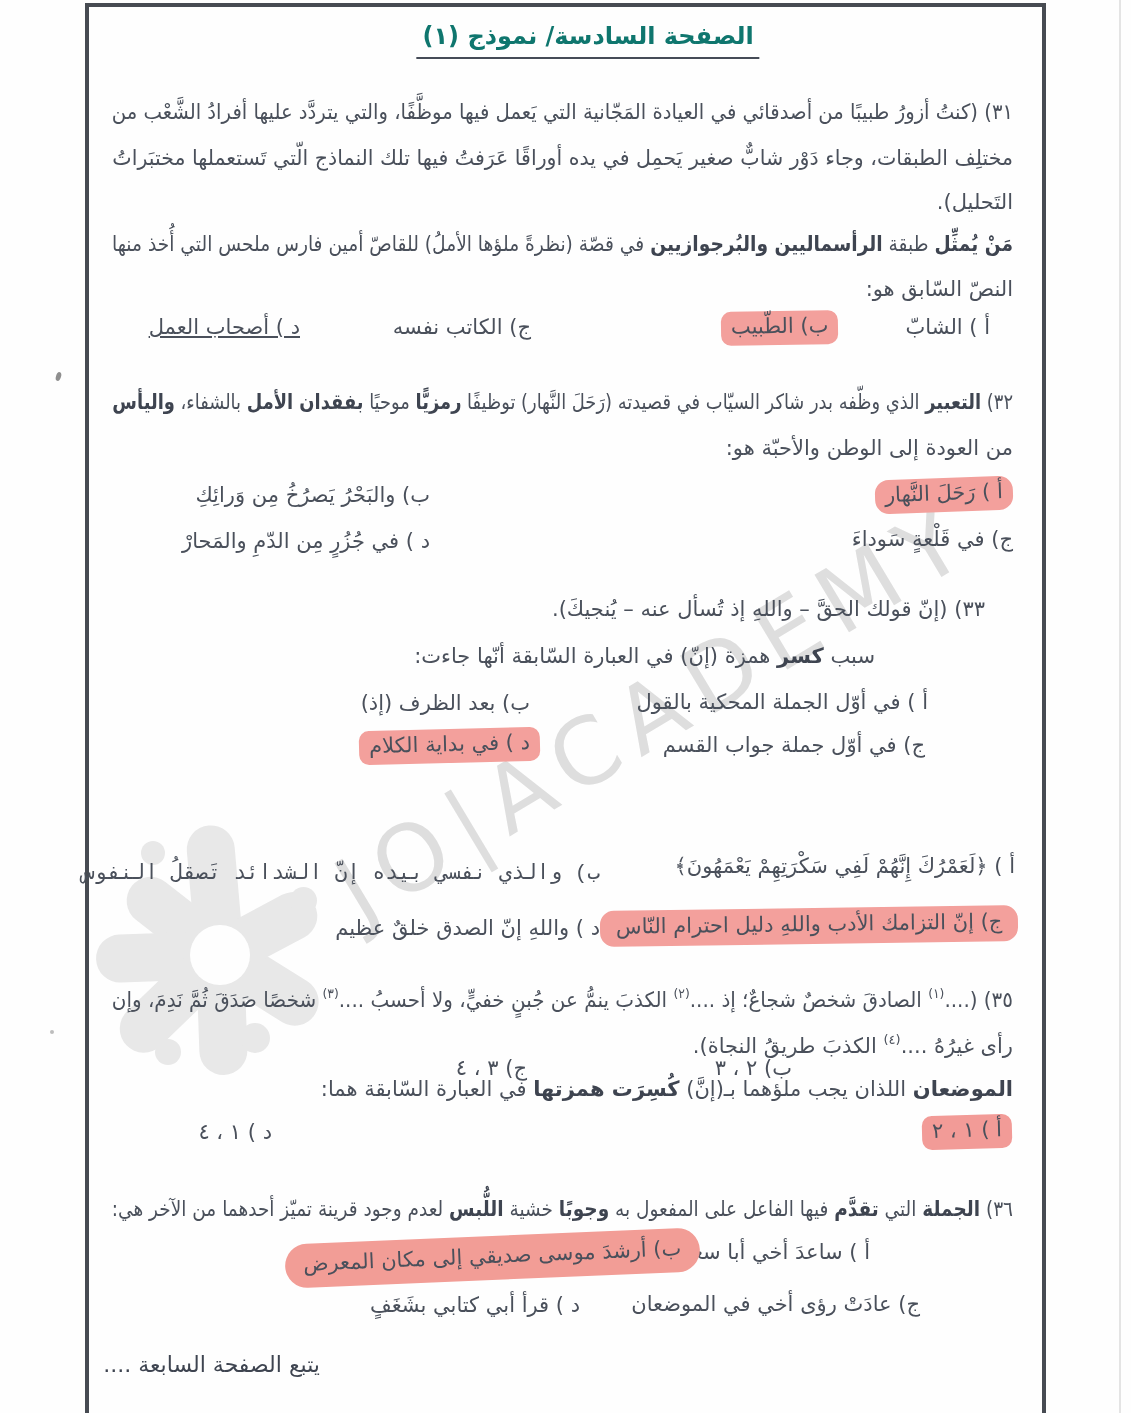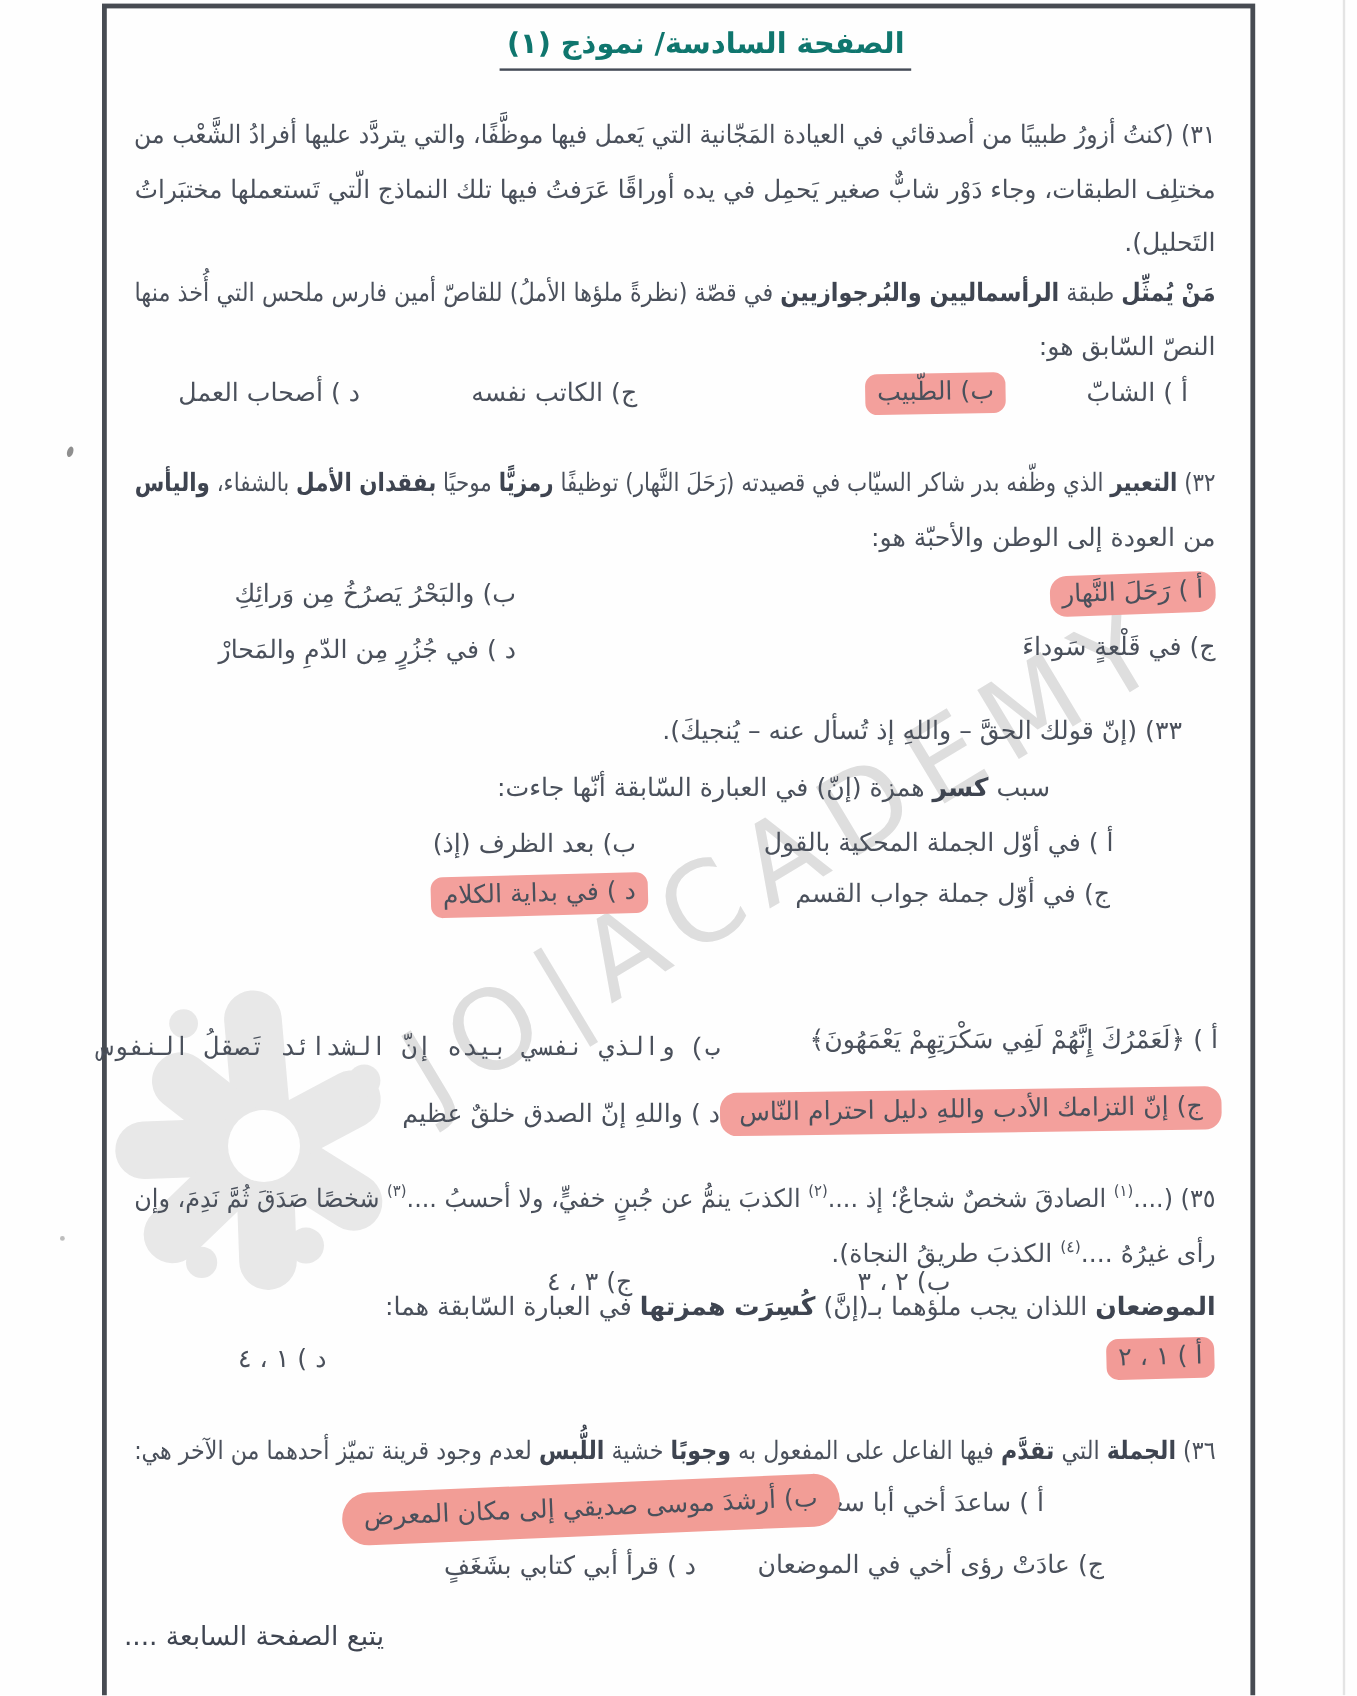--- a/index.html
+++ b/index.html
@@ -87,21 +87,21 @@
     <div class="line fit" style="top: 100px; right: 118px; left: 112px; transform-origin: right center; transform: scaleX(0.934647);">٣١) (كنتُ أزورُ طبيبًا من أصدقائي في العيادة المَجّانية التي يَعمل فيها موظَّفًا، والتي يتردَّد عليها أفرادُ الشَّعْب من</div>
     <div class="line fit" style="top: 146px; right: 118px; left: 112px; transform-origin: right center; transform: scaleX(0.978284);">مختلِف الطبقات، وجاء دَوْر شابٌّ صغير يَحمِل في يده أوراقًا عَرَفتُ فيها تلك النماذج الّتي تَستعملها مختبَراتُ</div>
     <div class="line" style="top:190px;right:118px;">التَحليل).</div>
     <div class="line fit" style="top: 232px; right: 118px; left: 112px; transform-origin: right center; transform: scaleX(0.887685);">
       <span class="b">مَنْ يُمثِّل</span><span> طبقة </span><span class="b">الرأسماليين والبُرجوازيين</span><span> في قصّة (نظرةً ملؤها الأملُ) للقاصّ أمين فارس ملحس التي أُخذ منها</span>
     </div>
     <div class="line" style="top:277px;right:118px;">النصّ السّابق هو:</div>
     <div class="line" style="top:315px;right:141px;">أ ) الشابّ</div>
     <div class="line" style="top:311px;right:293px;"><span class="hl hl-q31">ب) الطّبيب</span></div>
     <div class="line" style="top:315px;right:600px;">ج) الكاتب نفسه</div>
-    <div class="line" style="top:315px;right:831px;">د ) أصحاب العمل</div>
+    <div class="line" style="top:315px;right:831px;text-decoration:underline;">د ) أصحاب العمل</div>
 
     <div class="line fit" style="top: 390px; right: 118px; left: 112px; transform-origin: right center; transform: scaleX(0.850803);">
       <span>٣٢) </span><span class="b">التعبير</span><span> الذي وظّفه بدر شاكر السيّاب في قصيدته (رَحَلَ النَّهار) توظيفًا </span><span class="b">رمزيًّا</span><span> موحيًا </span><span class="b">بفقدان الأمل</span><span> بالشفاء، </span><span class="b">واليأس</span>
     </div>
     <div class="line" style="top:436px;right:118px;">من العودة إلى الوطن والأحبّة هو:</div>
     <div class="line" style="top:478px;right:118px;"><span class="hl hl-q32">أ ) رَحَلَ النَّهار</span></div>
     <div class="line" style="top:483px;right:701px;">ب) والبَحْرُ يَصرُخُ مِن وَرائِكِ</div>
     <div class="line" style="top:527px;right:118px;">ج) في قَلْعةٍ سَوداءَ</div>
     <div class="line" style="top:529px;right:701px;">د ) في جُزُرٍ مِن الدّمِ والمَحارْ</div>
 

